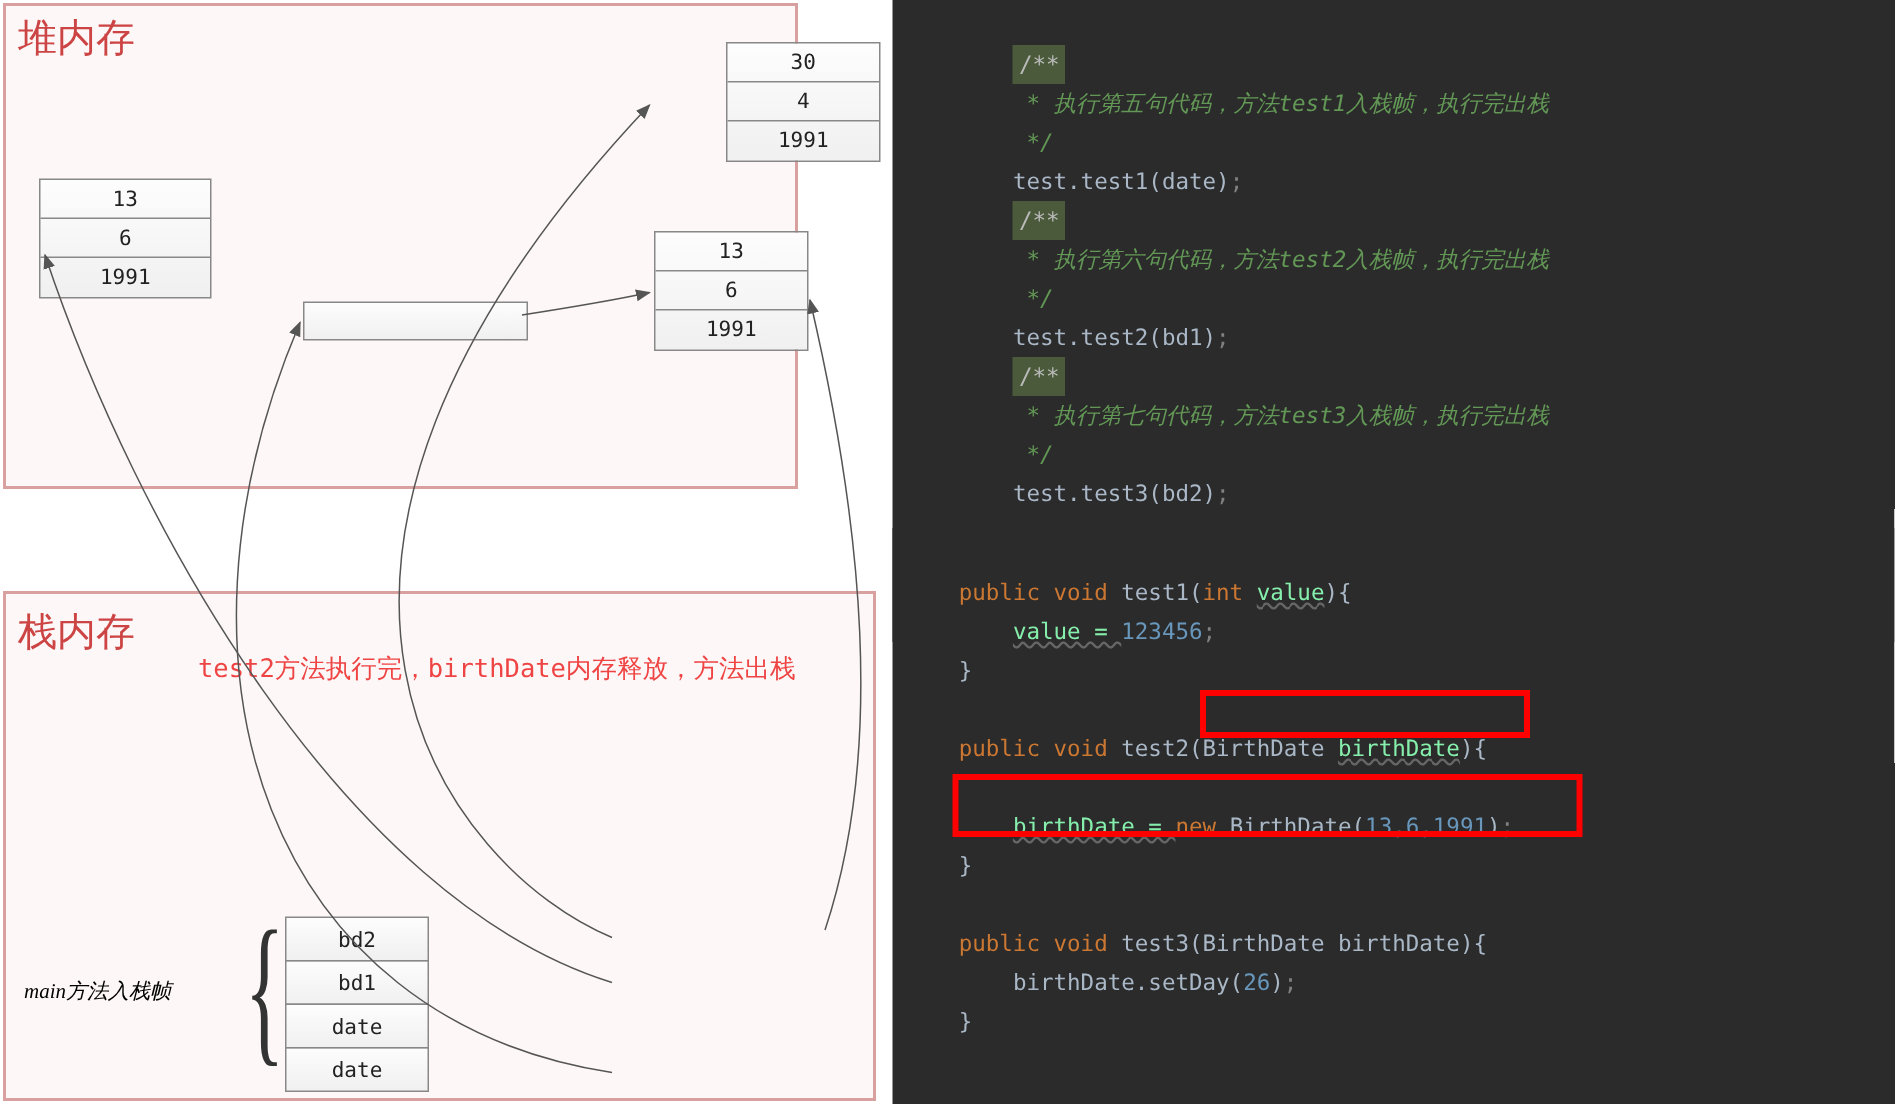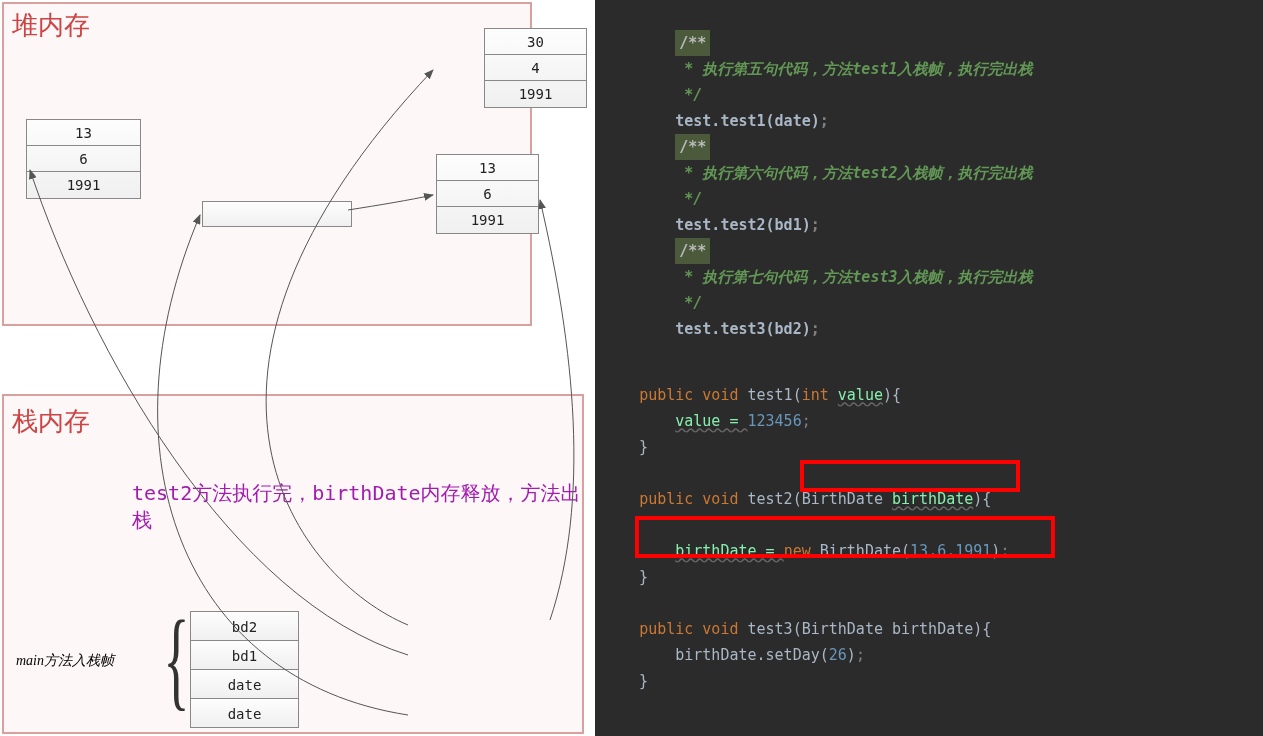--- a/index.html
+++ b/index.html
@@ -2,30 +2,30 @@
 <html><head>
 <meta charset="utf-8">
 <style>
 * { box-sizing: border-box; margin: 0; padding: 0; }
 body { font-family: "Microsoft YaHei", "SimSun", sans-serif; background: #fff; width: 1263px; height: 736px; position: relative; overflow: hidden; }
 .left-panel { position: absolute; left: 0; top: 0; width: 588px; height: 736px; }
 .heap-box { position: absolute; left: 2px; top: 2px; width: 530px; height: 324px; border: 2px solid #d9a0a0; background: #fdf7f7; }
 .heap-title { position: absolute; left: 8px; top: 4px; font-size: 26px; color: #cc4444; font-family: "SimSun"; }
 .stack-box { position: absolute; left: 2px; top: 394px; width: 582px; height: 340px; border: 2px solid #d9a0a0; background: #fdf7f7; }
 .stack-title { position: absolute; left: 8px; top: 8px; font-size: 26px; color: #cc4444; font-family: "SimSun"; }
-.stack-note { position: absolute; left: 128px; top: 38px; font-size: 20px; color: #a21caf; font-family: "SimSun", monospace; margin-top: 46px; }
+.stack-note { position: absolute; left: 128px; top: 38px; font-size: 17px; color: #ef4444; font-family: "SimSun", monospace; }
 .obj-box { position: absolute; border: 1px solid #888; background: linear-gradient(#fdfdfd, #f0f0f0); }
 .obj-cell { height: 26px; line-height: 26px; text-align: center; border-bottom: 1px solid #888; font-family: monospace; font-size: 14px; color: #222; }
 .obj-cell:last-child { border-bottom: none; }
 .tbl-box { position: absolute; }
-.tbl-cell { width: 109px; height: 30px; line-height: 30px; text-align: center; border: 1px solid #888; background: linear-gradient(#fdfdfd, #f0f0f0); font-family: monospace; font-size: 14px; color: #222; margin-top: -1px; }
+.tbl-cell { width: 96px; height: 30px; line-height: 30px; text-align: center; border: 1px solid #888; background: linear-gradient(#fdfdfd, #f0f0f0); font-family: monospace; font-size: 14px; color: #222; margin-top: -1px; }
 .main-label { position: absolute; font-size: 14px; font-family: "SimSun"; color: #000; }
 .right-panel { position: absolute; left: 595px; top: 0; width: 668px; height: 736px; }
 .code-block { background: #2b2b2b; color: #a9b7c6; font-family: "Consolas", monospace; font-size: 15px; padding: 4px 8px; position: absolute; width: 100%; line-height: 26px; white-space: pre; }
-.code1 { top: 0; height: 428px; font-weight: bold; }
+.code1 { top: 0; height: 428px; }
 .code2 { top: 352px; height: 384px; }
 .kw-orange { color: #cc7832; }
 .kw-green { color: #629755; font-style: italic; }
 .kw-green-em { color: #629755; font-style: italic; }
 .kw-blue { color: #6897bb; }
 .kw-gray { color: #808080; }
 .kw-param { color: #86efac; text-decoration: underline; text-decoration-style: wavy; text-decoration-color: #666; }
 .doc-start { background: #4a5a3a; display: inline-block; padding: 0 4px; color: #bbb; }
 .red-box { border: 4px solid #ff0000; position: absolute; }
 svg.arrows { position: absolute; left: 0; top: 0; width: 588px; height: 736px; pointer-events: none; }

